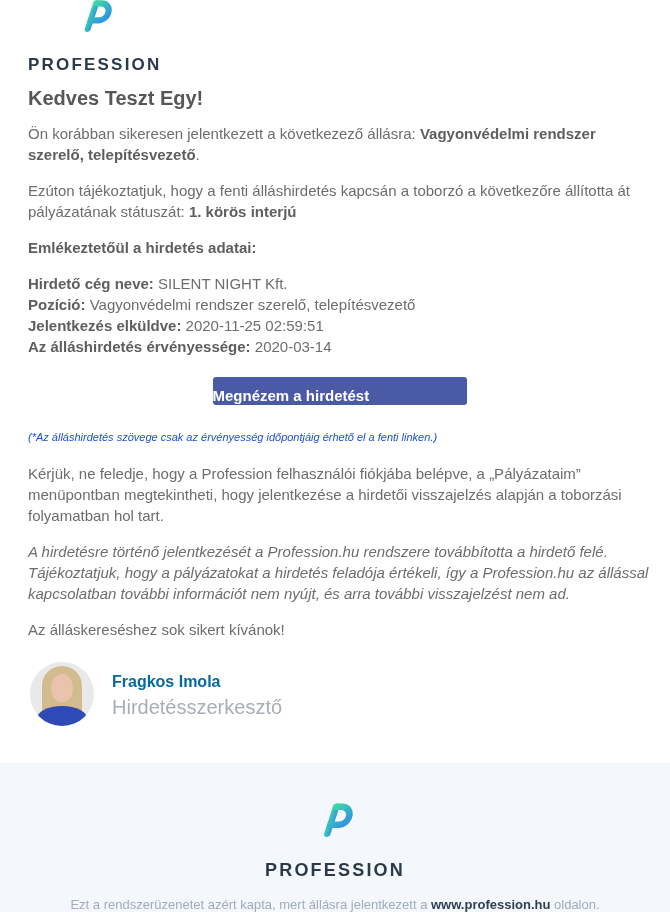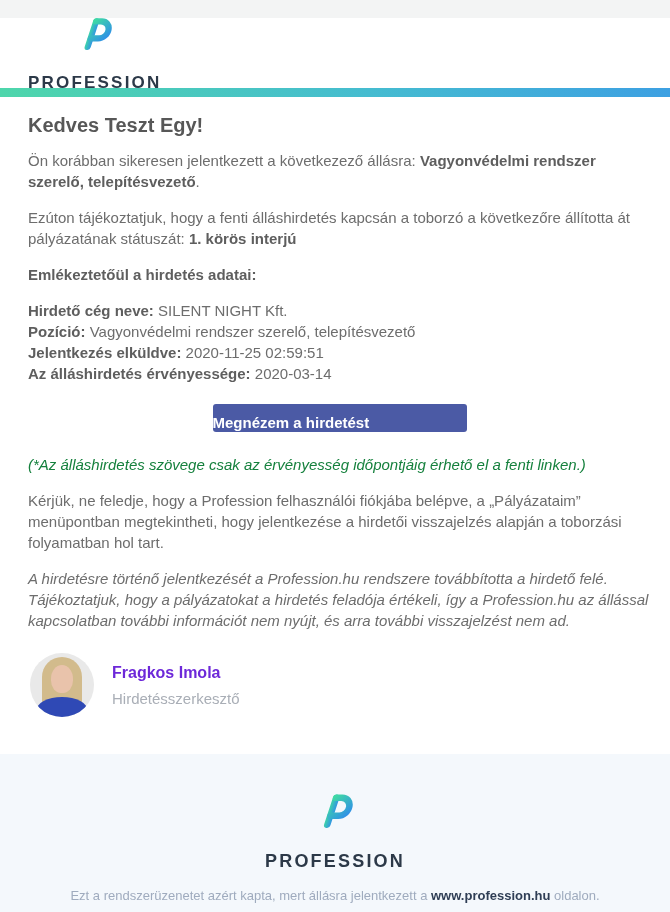--- a/index.html
+++ b/index.html
@@ -64,22 +64,22 @@
     text-align: left;
     line-height: 38px;
     height: 28px;
     border-radius: 3px;
     border: none;
     text-decoration: none;
     cursor: pointer;
   }
   .note {
     font-style: italic;
-    font-size: 15px;
-    color: #15803d;
+    font-size: 11px;
+    color: #1d4ed8;
     margin: 0 0 18px 0;
   }
   .disclaimer { font-style: italic; }
   
   .signature {
     display: flex;
     align-items: center;
     gap: 18px;
     margin: 22px 0 0 2px;
   }
@@ -102,22 +102,22 @@
     width: 22px; height: 28px;
     background: #e9c3ab;
     border-radius: 50% 50% 45% 45%;
   }
   .avatar .shirt {
     position: absolute; left: 50%; bottom: -8px; transform: translateX(-50%);
     width: 52px; height: 28px;
     background: #2f49b5;
     border-radius: 50% 50% 0 0;
   }
-  .sig-name { font-weight: bold; color: #6d28d9; font-size: 16px; margin-bottom: 5px; }
-  .sig-role { color: #a9aeb6; font-size: 15px; }
+  .sig-name { font-weight: bold; color: #0369a1; font-size: 16px; margin-bottom: 5px; }
+  .sig-role { color: #a9aeb6; font-size: 20px; }
   
   .footer {
     margin-top: 37px;
     flex: 1;
     background: #f4f8fc;
     text-align: center;
     padding-top: 36px;
   }
   .footer .logo { display: inline-flex; }
   .footer .logo-word { font-size: 18px; }
@@ -177,20 +177,21 @@
 
     <a class="btn" href="#">Megnézem a hirdetést</a>
 
     <p class="note">(*Az álláshirdetés szövege csak az érvényesség időpontjáig érhető el a fenti linken.)</p>
 
     <p>Kérjük, ne feledje, hogy a Profession felhasználói fiókjába belépve, a „Pályázataim” menüpontban megtekintheti, hogy jelentkezése a hirdetői visszajelzés alapján a toborzási folyamatban hol tart.</p>
 
 
     <p class="disclaimer">A hirdetésre történő jelentkezését a Profession.hu rendszere továbbította a hirdető felé. Tájékoztatjuk, hogy a pályázatokat a hirdetés feladója értékeli, így a Profession.hu az állással kapcsolatban további információt nem nyújt, és arra további visszajelzést nem ad.</p>
 
+    <p>Az álláskereséshez sok sikert kívánok!</p>
 
     <div class="signature">
       <div class="avatar">
         <div class="hair"></div>
         <div class="face"></div>
         <div class="shirt"></div>
       </div>
       <div>
         <div class="sig-name">Fragkos Imola</div>
         <div class="sig-role">Hirdetésszerkesztő</div>

